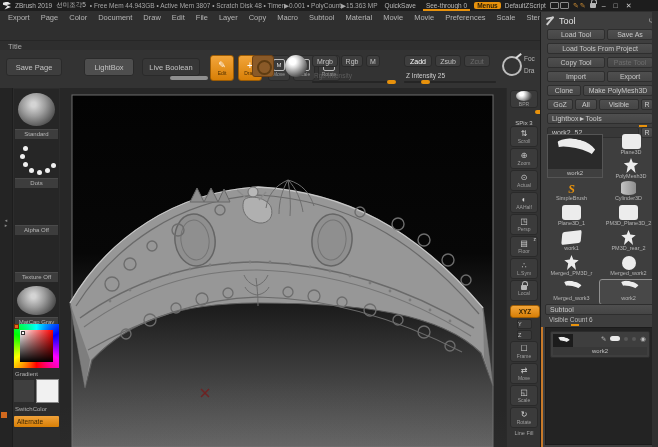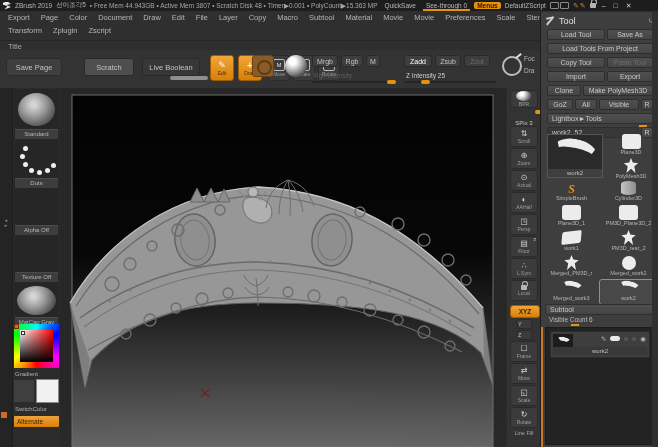--- a/index.html
+++ b/index.html
@@ -175,33 +175,27 @@
         <span class="menu-item">Material</span>
         <span class="menu-item">Movie</span>
         <span class="menu-item">Movie</span>
         <span class="menu-item">Preferences</span>
         <span class="menu-item">Scale</span>
         <span class="menu-item">Stencil</span>
         <span class="menu-item">Stroke</span>
         <span class="menu-item">Texture</span>
         <span class="menu-item">Tool</span>
       </div>
-    <div class="menurow">
-
-    <span class="menu-item">Transform</span>
-        <span class="menu-item">Zplugin</span>
-        <span class="menu-item">Zscript</span>
-      </div>
   </div>
 
   <div class="abs shelf-title">Title</div>
 
   <div class="abs topshelf">
     <div class="ts-btn" style="left:6px;top:8px;width:56px;">Save Page</div>
-    <div class="ts-btn" style="left:84px;top:8px;width:50px;background:#4e4e4e;">Scratch</div>
+    <div class="ts-btn" style="left:84px;top:8px;width:50px;background:#4e4e4e;">LightBox</div>
     <div class="ts-btn" style="left:142px;top:8px;width:58px;background:#373737;">Live Boolean</div>
 
     <div class="ts-icon orangebtn" style="left:210px;top:5px;">
       <span style="font-size:9px;color:#fff;">✎</span>
       <span class="lbl">Edit</span>
     </div>
     <div class="ts-icon orangebtn" style="left:238px;top:5px;">
       <span style="font-size:10px;color:#fff;line-height:9px;">+</span>
       <span class="lbl">Draw</span>
     </div>

